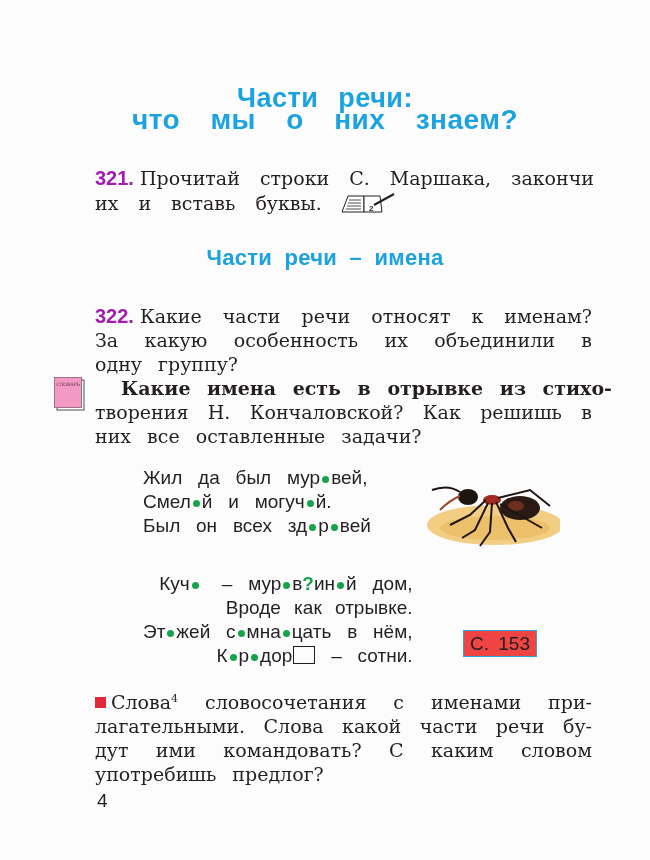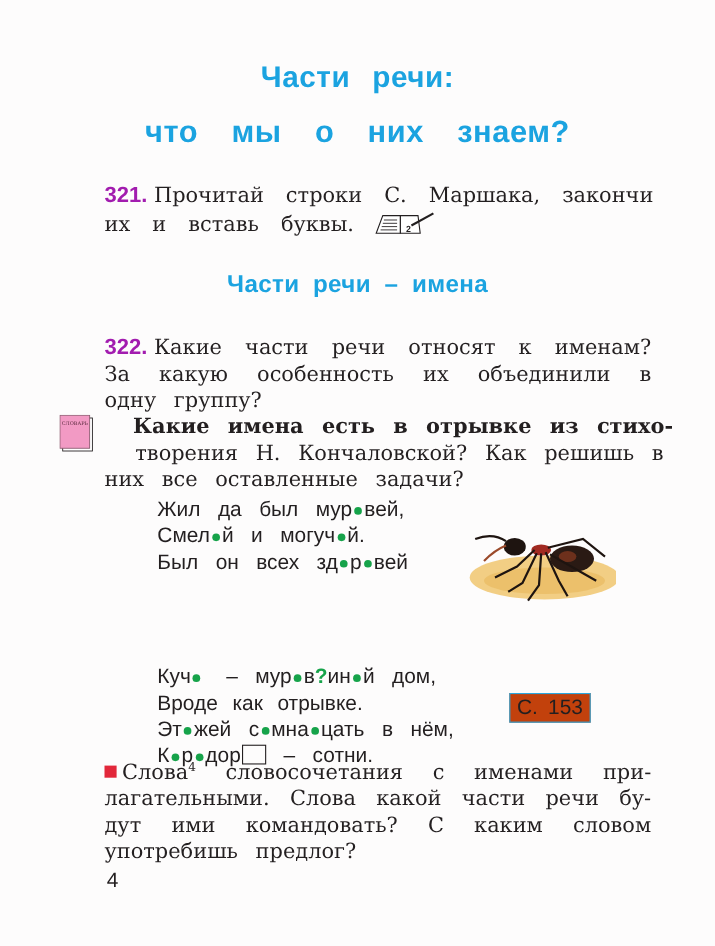--- a/index.html
+++ b/index.html
@@ -1,32 +1,32 @@
 <!DOCTYPE html>
 <html><head>
 <meta charset="utf-8">
 <style>
   html, body { margin:0; padding:0; background:#fdfcfc; }
   body { width:650px; height:860px; position:relative; overflow:hidden; font-family:"DejaVu Serif", serif; color:#231f20; }
   .abs { position:absolute; }
   .title { left:0; width:650px; text-align:center; font-family:"Liberation Sans", sans-serif; font-weight:bold; color:#1ba3e0; }
-  .t1 { top:55px; font-size:27px; word-spacing:12px; letter-spacing:0.5px; }
+  .t1 { top:83px; font-size:27px; word-spacing:12px; letter-spacing:0.5px; }
   .t2 { top:104px; font-size:28px; word-spacing:22px; letter-spacing:0.5px; }
   .t3 { top:245px; font-size:22px; word-spacing:6px; letter-spacing:0.3px; }
   .para { left:95px; width:497px; font-size:19px; line-height:24px; text-align:justify; text-align-last:auto; }
   .line { display:block; text-align:justify; text-align-last:justify; height:24px; white-space:nowrap; }
   .line.last { text-align-last:left; }
   .num { font-family:"Liberation Sans", sans-serif; font-weight:bold; color:#a21caf; font-size:20px; margin-right:6px; }
   .indent { padding-left:26px; }
   .poem { font-family:"Liberation Sans", sans-serif; font-size:19px; line-height:24px; color:#231f20; }
   .poem .pl { display:block; white-space:pre; height:24px; }
   .dot { display:inline-block; width:7px; height:7px; border-radius:50%; background:#16a34a; margin:0 2px 1px 2px; vertical-align:baseline; }
   .q { color:#16a34a; font-weight:bold; }
   .box { display:inline-block; width:20px; height:16px; border:1.5px solid #231f20; vertical-align:-2px; margin-left:1px; }
-  .ref { left:463px; top:630px; width:72px; height:25px; border:1.5px solid #2aa7de; background:#c2410c; font-family:"Liberation Sans", sans-serif; font-size:19px; line-height:25px; text-align:center; word-spacing:4px; color:#231f20; }
+  .ref { left:463px; top:630px; width:72px; height:25px; border:1.5px solid #2aa7de; background:#ef4444; font-family:"Liberation Sans", sans-serif; font-size:19px; line-height:25px; text-align:center; word-spacing:4px; color:#231f20; }
   .redsq { display:inline-block; width:11px; height:11px; background:#e2273a; margin-right:5px; vertical-align:1px; }
   sup { font-size:11px; vertical-align:7px; line-height:0; }
   .pagenum { left:97px; top:790px; font-family:"Liberation Sans", sans-serif; font-size:19px; }
 </style>
 </head>
 <body>
 
 <div class="abs title t1">Части речи:</div>
 <div class="abs title t2">что мы о них знаем?</div>
 
@@ -48,33 +48,33 @@
   </span>
 </div>
 
 <div class="abs title t3">Части речи – имена</div>
 
 <div class="abs para" style="top:304px;">
   <span class="line"><span class="num">322.</span><span style="word-spacing:14px;">Какие части речи относят к именам?</span></span>
   <span class="line" style="word-spacing:10px;">За какую особенность их объединили в</span>
   <span class="line last" style="word-spacing:10px;">одну группу?</span>
   <span class="line indent" style="word-spacing:10px;font-weight:bold;">Какие имена есть в отрывке из стихо-</span>
-  <span class="line" style="word-spacing:10px;margin-left:28px;">творения Н. Кончаловской? Как решишь в</span>
+  <span class="line" style="word-spacing:10px;">творения Н. Кончаловской? Как решишь в</span>
   <span class="line last" style="word-spacing:10px;">них все оставленные задачи?</span>
 </div>
 
 <div class="abs" style="left:54px; top:377px;">
   <svg width="32" height="34" viewBox="0 0 32 34">
     <rect x="3" y="3" width="27" height="30" fill="#fff" stroke="#231f20" stroke-width="0.8"></rect>
     <rect x="0.5" y="0.5" width="27" height="30" fill="#f29ac4" stroke="#8a5a6e" stroke-width="0.8"></rect>
     <text x="14" y="9" font-size="4.5" text-anchor="middle" font-family="DejaVu Serif, serif" fill="#5a2a3e">СЛОВАРЬ</text>
   </svg>
 </div>
 
-<div class="abs poem" style="left:143px; top:452px;">
+<div class="abs poem" style="left:143px; top:466px;">
   <span class="pl">Жил   да   был   мур<span class="dot"></span>вей,</span>
   <span class="pl">Смел<span class="dot"></span>й   и   могуч<span class="dot"></span>й.</span>
   <span class="pl">Был   он   всех   зд<span class="dot"></span>р<span class="dot"></span>вей</span>
 </div>
 
 <div class="abs" style="left:420px; top:470px;">
   <svg width="140" height="90" viewBox="0 0 140 90">
     <ellipse cx="75" cy="55" rx="68" ry="20" fill="#f0c66f" opacity="0.85"></ellipse>
     <ellipse cx="75" cy="58" rx="55" ry="12" fill="#e8b85a" opacity="0.6"></ellipse>
     <ellipse cx="100" cy="38" rx="20" ry="12" fill="#2a1a14"></ellipse>
@@ -85,21 +85,21 @@
     <path d="M40 26 Q30 30 20 40" stroke="#9b4a2a" stroke-width="2" fill="none"></path>
     <path d="M68 33 L55 60 L42 68" stroke="#1e1410" stroke-width="2" fill="none"></path>
     <path d="M72 33 L70 62 L60 76" stroke="#1e1410" stroke-width="2" fill="none"></path>
     <path d="M76 32 L88 58 L96 72" stroke="#1e1410" stroke-width="2" fill="none"></path>
     <path d="M66 30 L50 45 L30 55" stroke="#1e1410" stroke-width="2" fill="none"></path>
     <path d="M78 28 L110 20 L130 36" stroke="#1e1410" stroke-width="2" fill="none"></path>
     <path d="M80 34 L108 50 L122 58" stroke="#1e1410" stroke-width="2" fill="none"></path>
   </svg>
 </div>
 
-<div class="abs poem" style="left:143px; top:604px;">
+<div class="abs poem" style="left:143px; top:572px;text-align:right;">
   <span class="pl">Куч<span class="dot"></span>    –   мур<span class="dot"></span>в<span class="q">?</span>ин<span class="dot"></span>й   дом,</span>
   <span class="pl" style="word-spacing:8px;">Вроде как отрывке.</span>
   <span class="pl">Эт<span class="dot"></span>жей   с<span class="dot"></span>мна<span class="dot"></span>цать   в   нём,</span>
   <span class="pl">К<span class="dot"></span>р<span class="dot"></span>дор<span class="box"></span>   –   сотни.</span>
 </div>
 
 <div class="abs ref">С. 153</div>
 
 <div class="abs para" style="top:690px;">
   <span class="line"><span class="redsq"></span><span>Слова</span><sup>4</sup><span style="word-spacing:12px;"> словосочетания с именами при-</span></span>

